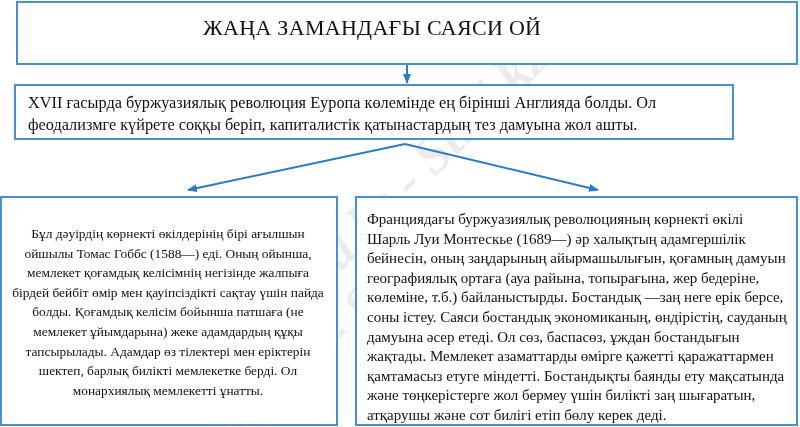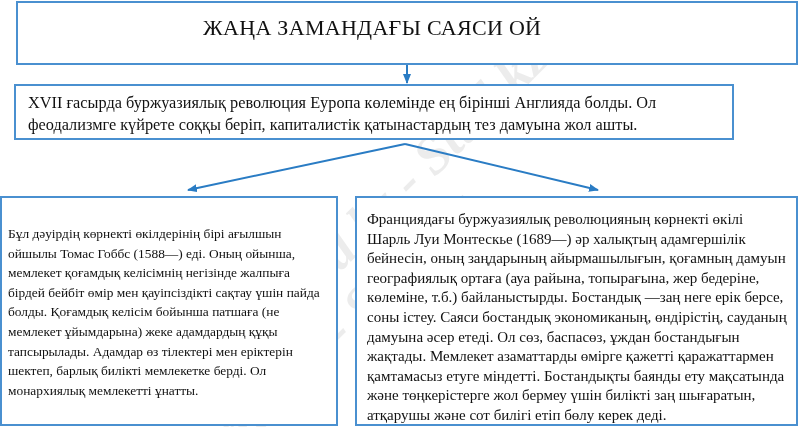--- a/index.html
+++ b/index.html
@@ -2,21 +2,21 @@
 <html><head>
   <meta charset="utf-8">
   <style>
     html, body { margin: 0; padding: 0; background: #ffffff; }
     body { width: 800px; height: 427px; position: relative; overflow: hidden;
            font-family: "Liberation Serif", "DejaVu Serif", serif; color: #111; }
     .box { position: absolute; box-sizing: border-box; border: 2px solid #4a90d0; background: #fff; }
     #title-box { left: 16px; top: 1px; width: 782px; height: 64px; }
     #title-box .t { position: absolute; left: 185px; top: 12px; font-size: 22px; letter-spacing: 0.3px; }
     #intro-box { left: 14px; top: 84px; width: 720px; height: 56px; padding: 6px 8px 0 12px; font-size: 16.3px; line-height: 22px; }
-    #left-box { left: 0px; top: 196px; width: 338px; height: 230px; padding: 26px 8px 0 6px; font-size: 13.4px; line-height: 19.6px; text-align: left; }
+    #left-box { left: 0px; top: 196px; width: 338px; height: 230px; padding: 26px 8px 0 6px; font-size: 13.4px; line-height: 19.6px; text-align: center; }
     #right-box { left: 355px; top: 196px; width: 443px; height: 230px; padding: 12px 8px 0 10px; font-size: 15px; line-height: 19.6px; }
     svg.arrows { position: absolute; left: 0; top: 0; pointer-events: none; }
     .wm { position: absolute; color: rgba(200,200,200,0.35); font-family: "Liberation Serif", serif; font-style: italic;
           font-weight: bold; font-size: 54px; transform: rotate(-45deg); pointer-events: none; white-space: nowrap; }
   </style>
 </head>
 <body>
 
 <div class="wm" style="left:220px; top:150px;">Stud.kz - Stud.kz</div>
 <div class="wm" style="left:150px; top:300px;">Stud.kz - Stud.kz</div>

